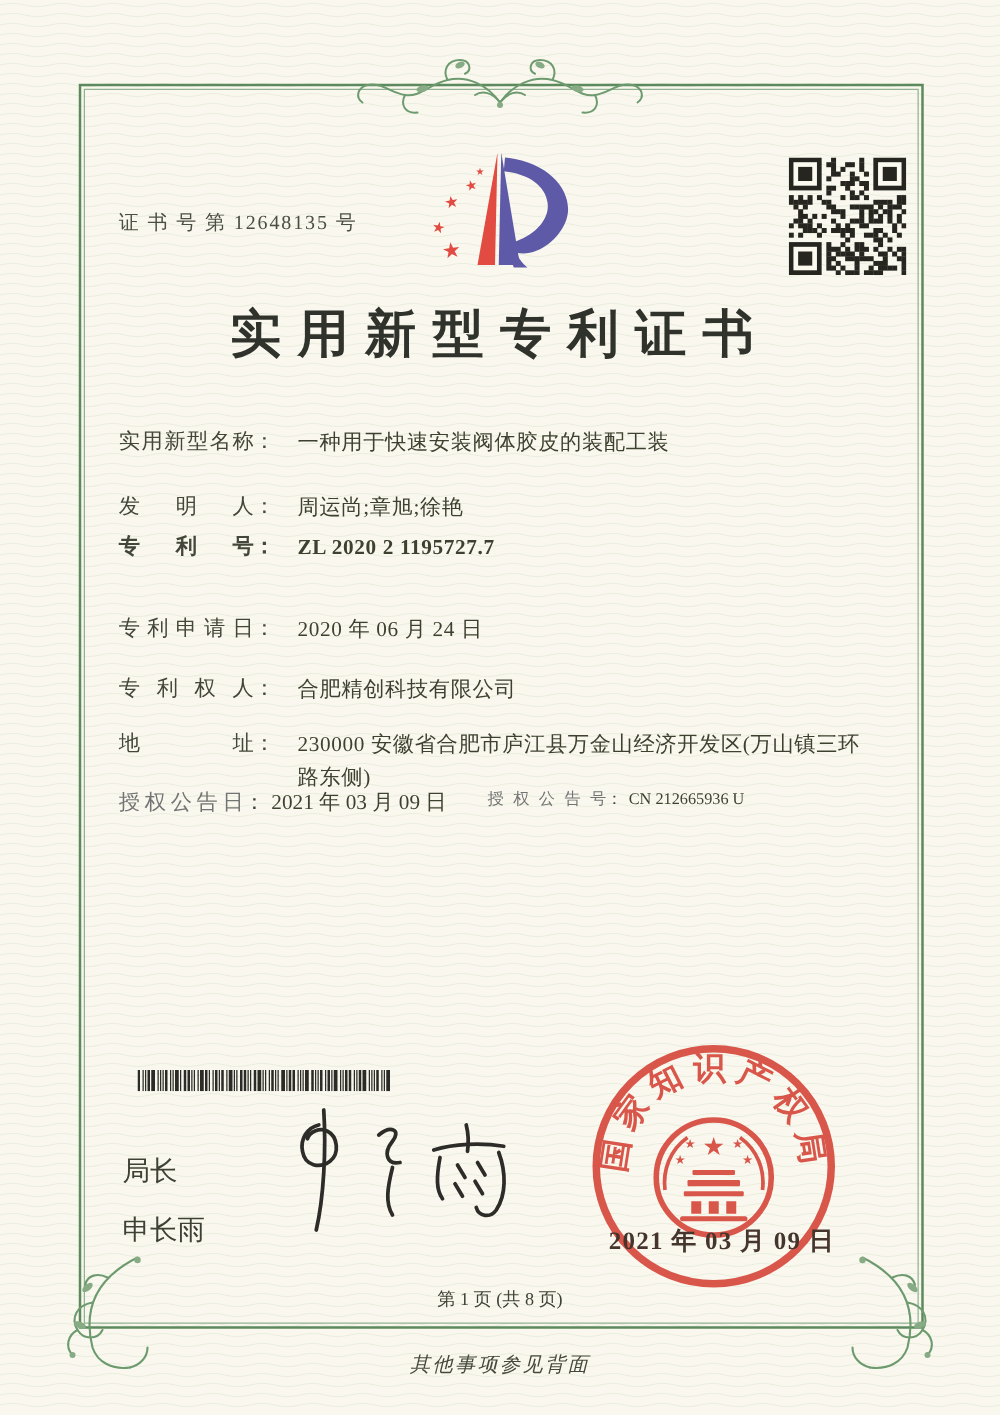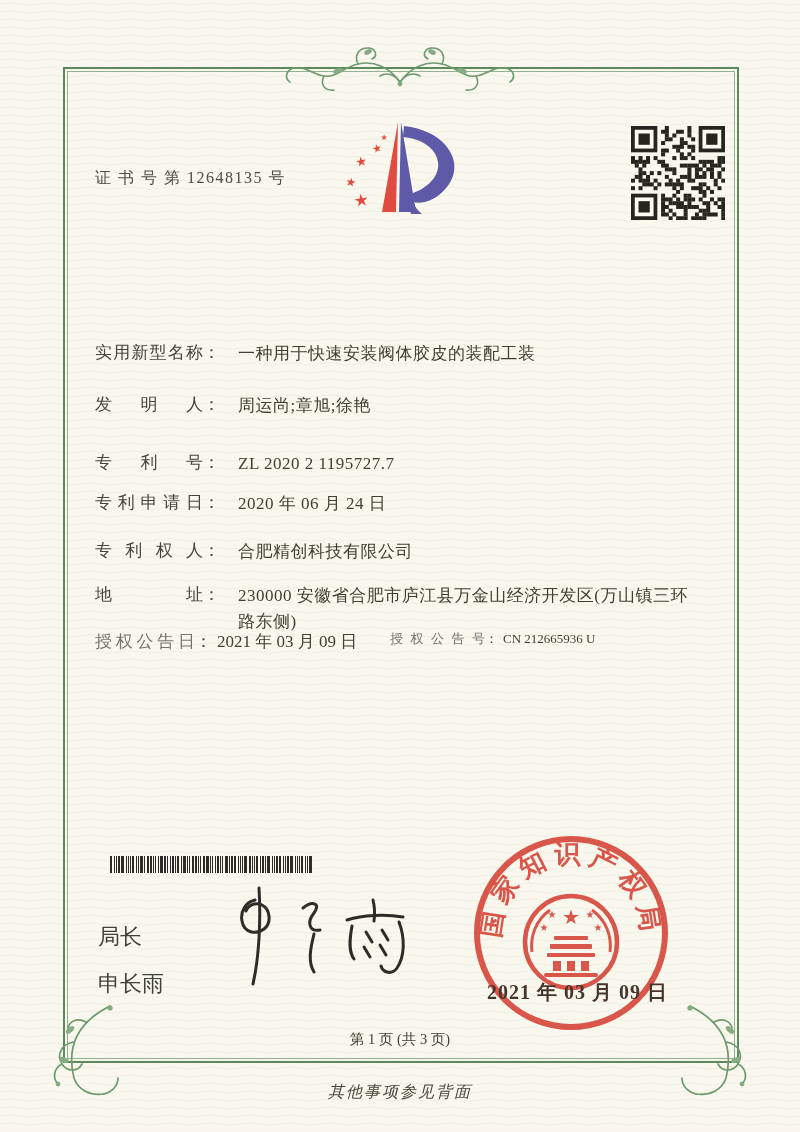--- a/index.html
+++ b/index.html
@@ -41,21 +41,21 @@
     display:inline-block;width:108px;
     text-align:justify;text-align-last:justify;
     vertical-align:top;color:#43463a;
   }
   .frow .colon{display:inline-block;vertical-align:top;color:#43463a;}
   .frow .val{
     display:inline-block;width:452px;margin-left:18px;
     vertical-align:top;white-space:normal;line-height:26px;color:#3e412f;
     letter-spacing:0.5px;
   }
-  .r0{top:0;}.r1{top:52px;}.r2{top:110px;}.r3{top:150px;}.r4{top:198px;}.r5{top:242px;}
+  .r0{top:0;}.r1{top:52px;}.r2{top:84px;font-weight:bold;}.r3{top:150px;}.r4{top:198px;}.r5{top:242px;}
   .grant-row{position:absolute;left:95px;top:630px;z-index:2;font-size:17px;white-space:nowrap;}
   .grant-no{position:absolute;left:390px;top:630px;z-index:2;font-size:13px;white-space:nowrap;}
   .grant-row .lbl,.grant-no .lbl{display:inline-block;text-align:justify;text-align-last:justify;color:#737373;}
   .grant-row .lbl{width:100px;}
   .grant-no .lbl{width:95px;}
   .grant-row .val,.grant-no .val{margin-left:5px;color:#3e412f;}
   .paras{
     position:absolute;left:85px;top:666px;width:606px;z-index:2;
     font-size:17px;line-height:28.5px;color:#45483b;letter-spacing:0.4px;
   }
@@ -515,20 +515,21 @@
           </g>
           <g transform="translate(0,67.67999999999999)">
             <rect width="26.32" height="26.32"></rect>
             <rect x="3.76" y="3.76" width="18.799999999999997" height="18.799999999999997" fill="#fbf9f0"></rect>
             <rect x="7.52" y="7.52" width="11.28" height="11.28" fill="#26251f"></rect>
           </g>
         </g>
       </svg>
   </div>
 
+  <h1 class="title">实用新型专利证书</h1>
 
   <div class="fields">
     <div class="frow r0">
       <span class="lbl">实用新型名称</span><span class="colon">：</span><span class="val">一种用于快速安装阀体胶皮的装配工装</span>
     </div>
     <div class="frow r1">
       <span class="lbl">发明人</span><span class="colon">：</span><span class="val">周运尚;章旭;徐艳</span>
     </div>
     <div class="frow r2">
       <span class="lbl">专利号</span><span class="colon">：</span><span class="val">ZL 2020 2 1195727.7</span>
@@ -671,17 +672,17 @@
         <rect x="77" y="121" width="48" height="4" rx="1"></rect>
         <rect x="83" y="129" width="8" height="10"></rect>
         <rect x="97" y="129" width="8" height="10"></rect>
         <rect x="111" y="129" width="8" height="10"></rect>
         <rect x="74" y="141" width="54" height="4" rx="2"></rect>
       </g>
     </g>
   </svg>
   <div class="seal-date">2021 年 03 月 09 日</div>
 
-  <div class="page-num">第 1 页 (共 3 页)</div>
+  <div class="page-num">第 1 页 (共 8 页)</div>
 
   <div class="back-note">其他事项参见背面</div>
 
 </div>
 
 </body></html>

